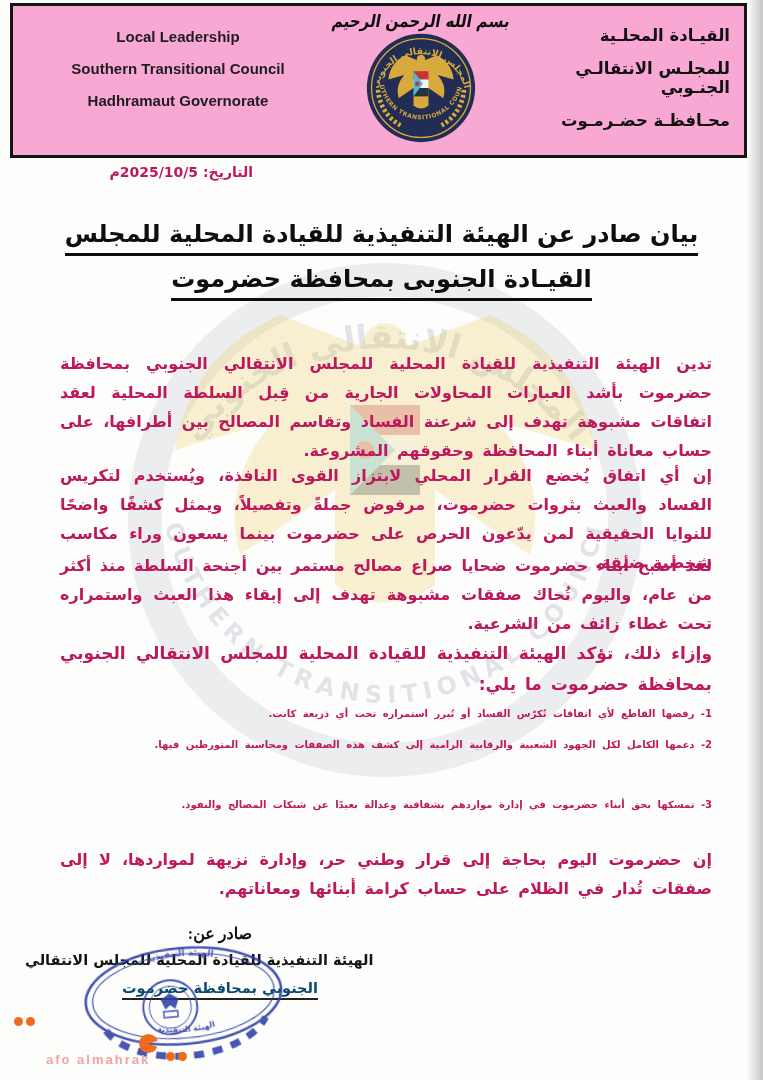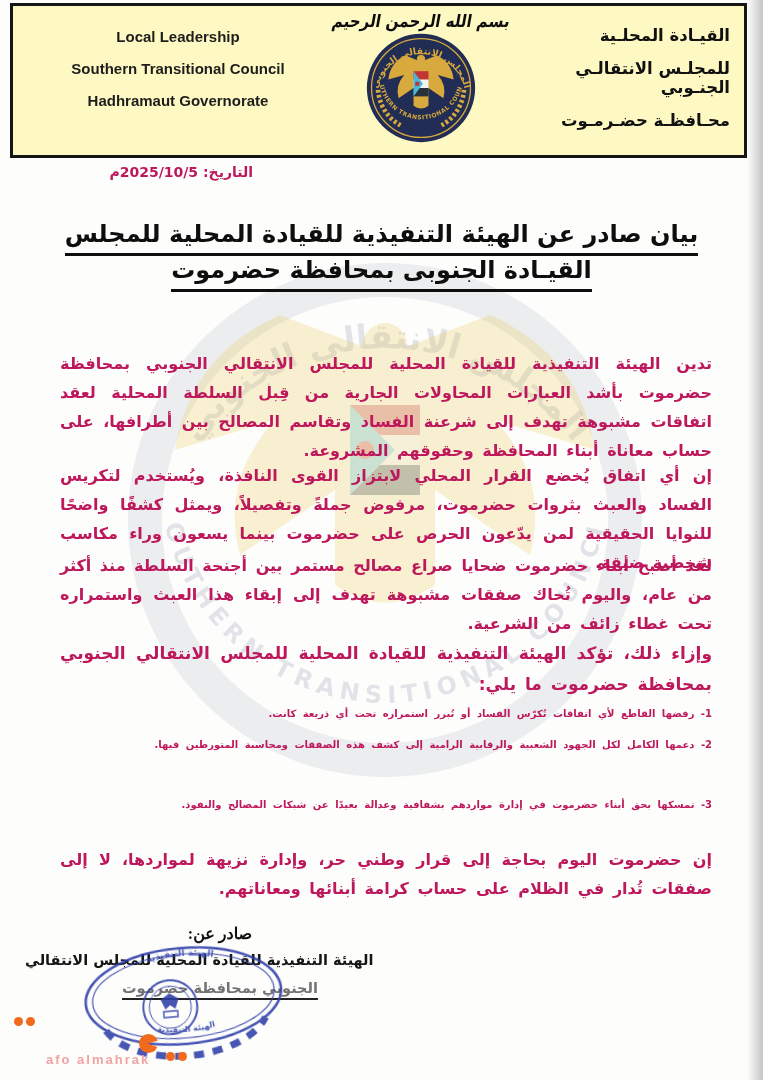--- a/index.html
+++ b/index.html
@@ -2,52 +2,52 @@
 <html lang="ar"><head>
 <meta charset="utf-8">
 <style>
   html,body{margin:0;padding:0;}
   body{width:763px;height:1080px;background:#e9e9e9;font-family:"DejaVu Sans",sans-serif;}
   .page{position:absolute;left:0;top:0;width:763px;height:1080px;background:#fdfdfc;overflow:hidden;}
   .right-edge{position:absolute;right:0;top:0;width:16px;height:100%;
     background:linear-gradient(to right,rgba(0,0,0,0),rgba(0,0,0,0.22));}
   
   .header-box{position:absolute;left:10px;top:3px;width:731px;height:149px;
-    border:3px solid #161616;background:#fef9c3;}
+    border:3px solid #161616;background:#f9a8d4;}
   .eng-block{position:absolute;left:20px;top:22px;width:290px;text-align:center;
     font-family:"Liberation Sans",sans-serif;font-weight:700;font-size:15px;color:#1d1d1d;}
   .eng-block div{margin-bottom:15px;}
   .arb-block{position:absolute;right:14px;top:20px;width:210px;text-align:right;direction:rtl;
     font-weight:700;font-size:16.5px;color:#111;}
   .arb-block div{margin-bottom:14px;}
   .center-block{position:absolute;left:318px;top:2px;width:180px;text-align:center;}
   .bismillah{font-size:15px;font-weight:700;color:#0d0d0d;transform:skewX(-10deg) scaleY(1.15);
     white-space:nowrap;direction:rtl;margin-top:4px;}
   .logo-svg{margin-top:2px;}
   
   .date-line{position:absolute;left:71px;top:164px;width:182px;direction:rtl;text-align:right;
     font-size:14px;font-weight:700;color:#be185d;}
   
   .title-wrap{position:absolute;left:0;top:220px;width:763px;text-align:center;direction:rtl;}
   .title-line{display:inline-block;font-size:24px;font-weight:800;color:#0e0e0e;
-    padding-bottom:5px;border-bottom:3px solid #0e0e0e;white-space:nowrap;}
+    padding-bottom:5px;border-bottom:3px solid #0e0e0e;margin-bottom:9px;white-space:nowrap;}
   
   .para,.affirm,.item,.closing{position:absolute;left:60px;width:652px;direction:rtl;
     text-align:justify;text-align-last:right;color:#be185d;word-spacing:3px;}
   .para{font-size:16px;font-weight:700;line-height:29px;}
   .affirm{font-size:17px;font-weight:800;line-height:31px;}
   .item{font-size:10px;font-weight:700;line-height:28px;}
   .closing{font-size:16px;font-weight:800;line-height:29px;}
   
   .issued-label{position:absolute;left:150px;top:924px;width:140px;text-align:center;direction:rtl;
     font-size:16px;font-weight:800;color:#111;font-family:Liberation Serif, serif;}
   .org-line1{position:absolute;left:25px;top:952px;width:390px;text-align:left;direction:rtl;
     font-size:14.5px;font-weight:800;color:#151515;}
   .org-line2{position:absolute;left:25px;top:980px;width:390px;text-align:center;direction:rtl;
-    font-size:14.5px;font-weight:800;color:#737373;}
+    font-size:14.5px;font-weight:800;color:#0c4a6e;}
   .org-line2 span{border-bottom:2px solid #222;padding-bottom:2px;}
   .stamp-svg{position:absolute;left:78px;top:938px;transform:rotate(-5deg);opacity:.88;
     filter:blur(.3px);}
   .dot{position:absolute;border-radius:50%;background:#f26a1b;}
   .pacman{position:absolute;left:139px;top:1034px;width:19px;height:19px;border-radius:50%;
     background:#f26a1b;clip-path:polygon(0 0,100% 0,100% 35%,45% 50%,100% 70%,100% 100%,0 100%);}
   .credit{position:absolute;left:46px;top:1052px;font-family:"Liberation Sans",sans-serif;
     font-size:13px;font-weight:700;color:#f2a3a3;letter-spacing:2px;}
   
   .bg-watermark{position:absolute;left:35px;top:235px;pointer-events:none;}

